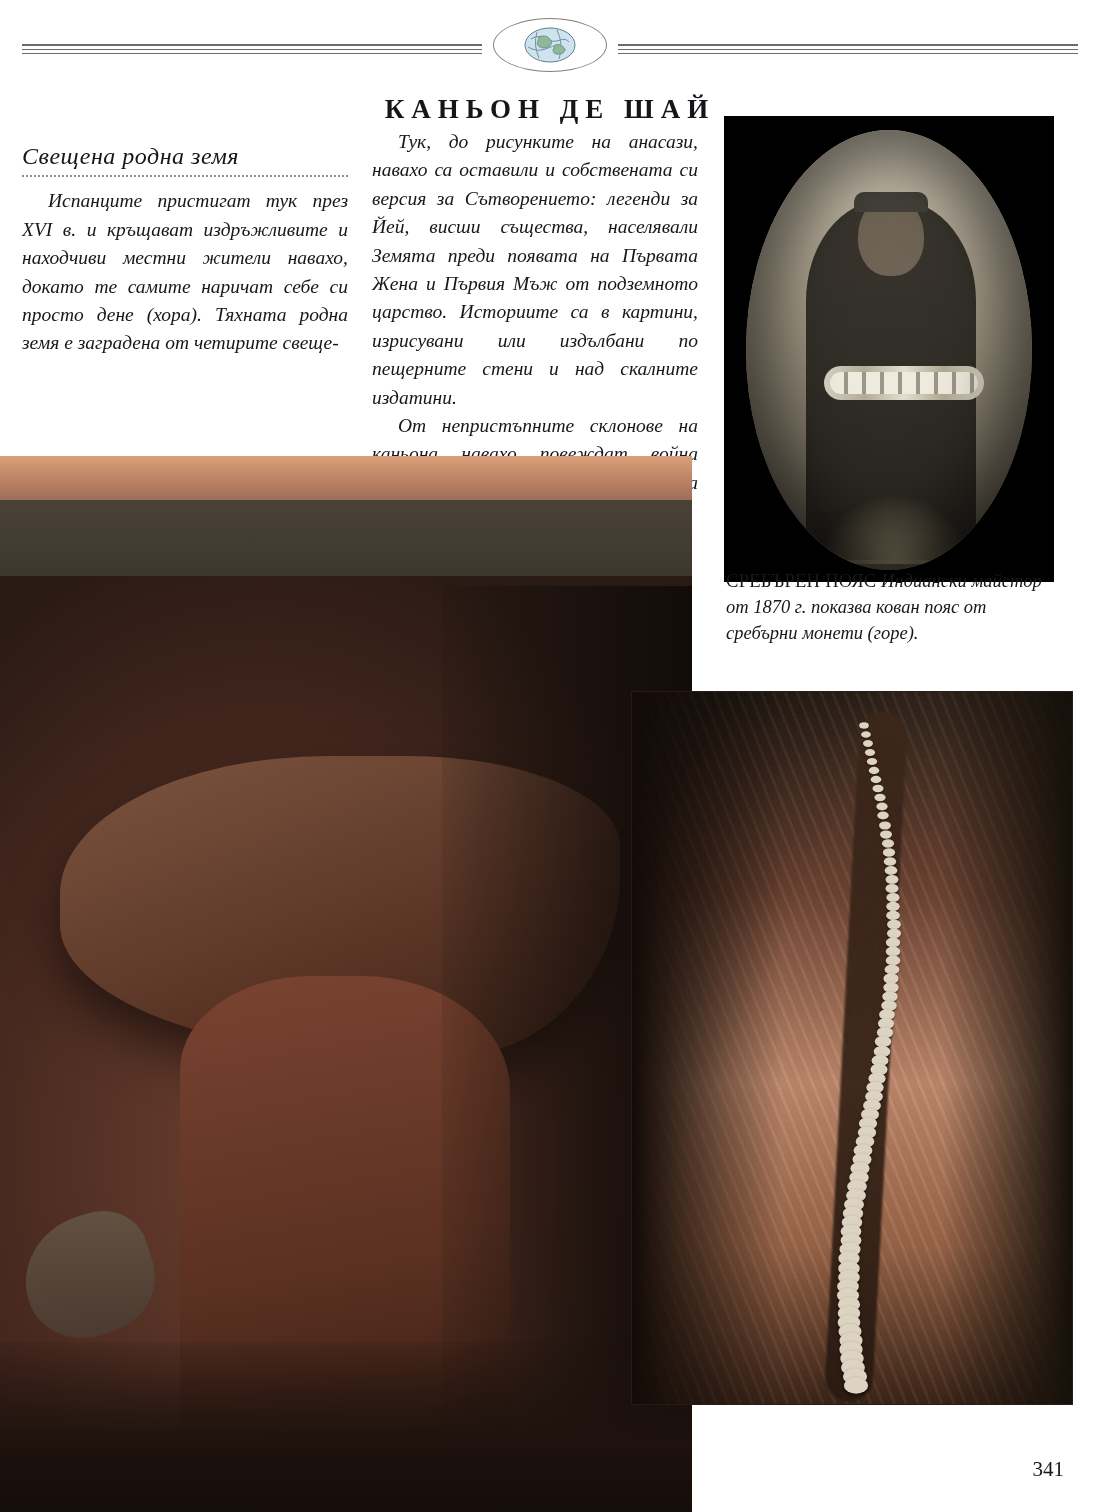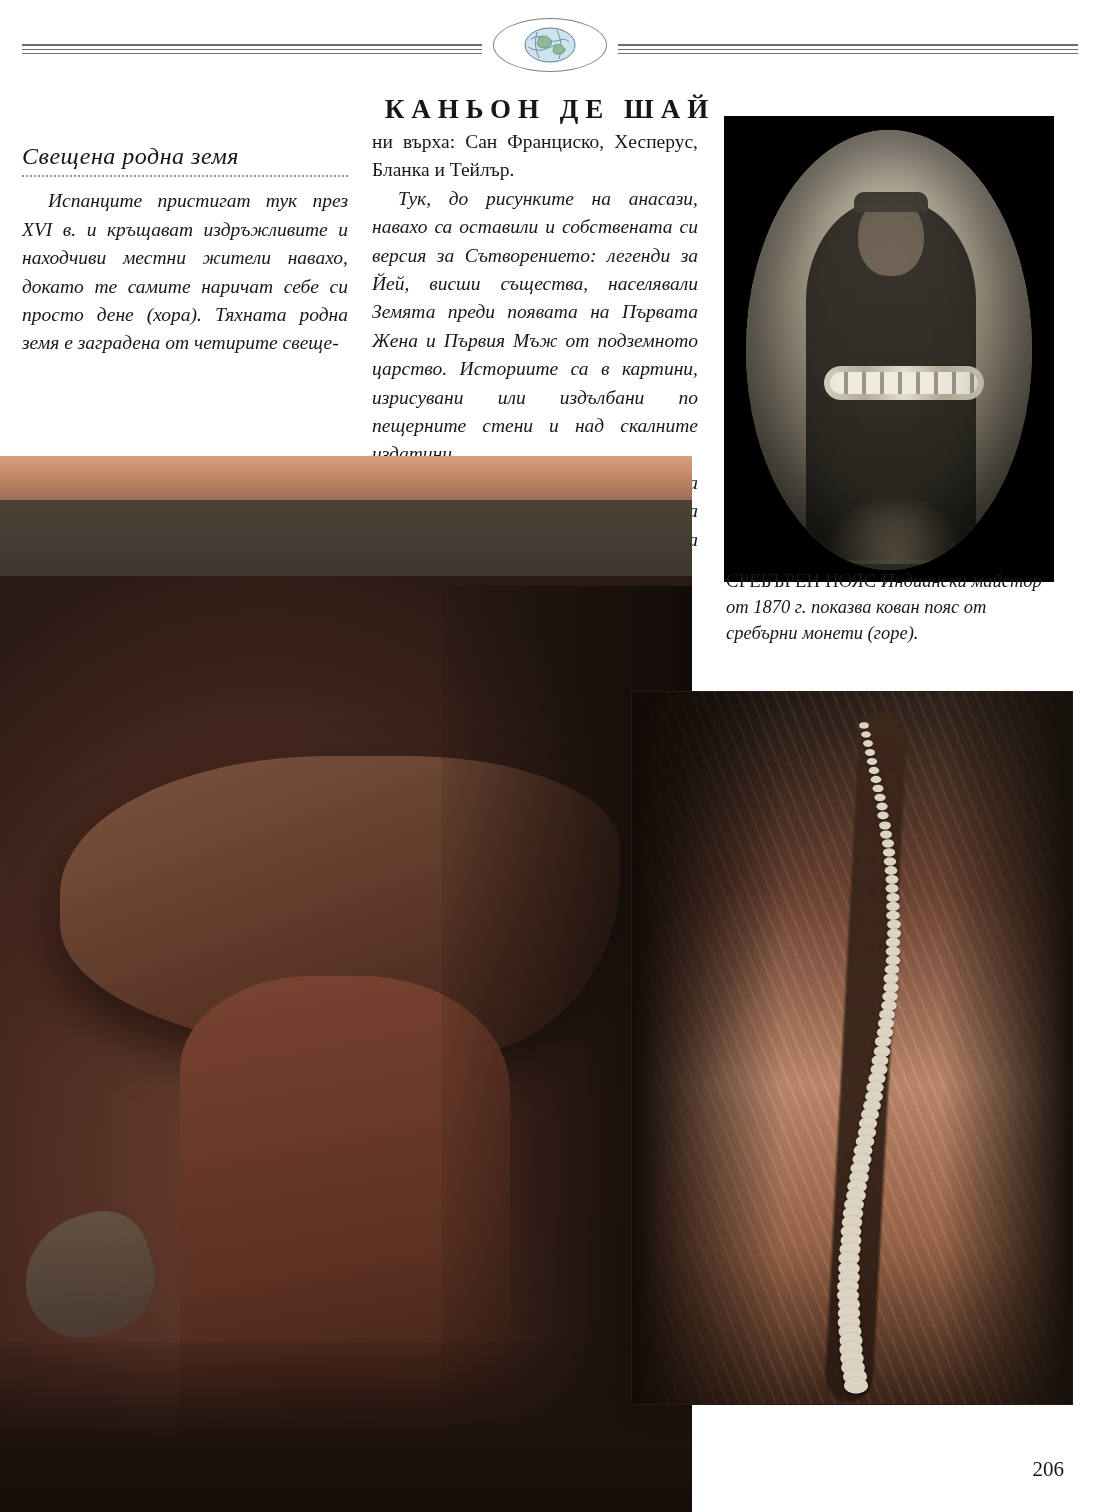--- a/index.html
+++ b/index.html
@@ -302,21 +302,20 @@
 
 <h1 id="page-title">КАНЬОН ДЕ ШАЙ</h1>
 
 <div class="col" id="col-left">
   <div id="subhead">Свещена родна земя</div>
   <div id="subhead-rule"></div>
   <p class="indent">Испанците пристигат тук през XVI в. и кръщават издръжливите и находчиви местни жители навахо, докато те самите наричат себе си просто дене (хора). Тяхната родна земя е заградена от четирите свеще-</p>
 </div>
 
 <div class="col" id="col-right">
-  <p>ни върха: Сан Франциско, Хесперус, Бланка и Тейлър.</p>
   <p class="indent">Тук, до рисунките на анасази, навахо са оставили и собствената си версия за Сътворението: легенди за Йей, висши същества, населявали Земята преди появата на Първата Жена и Първия Мъж от подземното царство. Историите са в картини, изрисувани или издълбани по пещерните стени и над скалните издатини.</p>
   <p class="indent">От непристъпните склонове на каньона навахо повеждат война срещу завоевателите. Отначало това са ис-</p>
 </div>
 
 <figure id="canyon-photo" style="margin:0">
   <div class="canyon-sky"></div>
   <div class="canyon-far"></div>
   <div class="canyon-body"></div>
   <div class="canyon-river"></div>
   <div class="canyon-ledge"></div>
@@ -418,13 +417,13 @@
       <i style="left:19.8px; top:611.8px; transform:scale(1.43);"></i>
       <i style="left:20.5px; top:620.8px; transform:scale(1.44);"></i>
       <i style="left:21.3px; top:629.8px; transform:scale(1.45);"></i>
       <i style="left:22.3px; top:638.9px; transform:scale(1.46);"></i>
       <i style="left:23.4px; top:647.9px; transform:scale(1.48);"></i>
       <i style="left:24.6px; top:657.0px; transform:scale(1.49);"></i>
       <i style="left:25.9px; top:666.0px; transform:scale(1.50);"></i>
     </div>
 </figure>
 
-<div id="page-number">206</div>
+<div id="page-number">341</div>
 
 </body></html>

